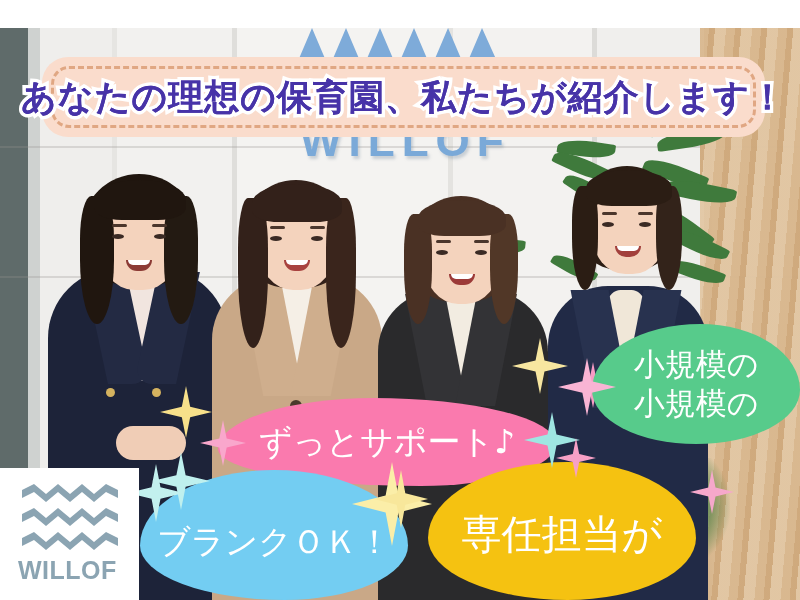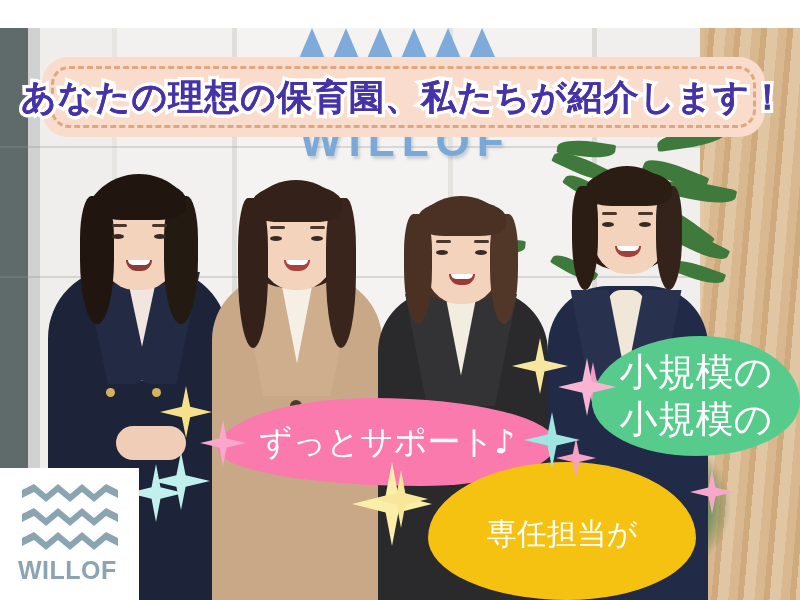--- a/index.html
+++ b/index.html
@@ -64,28 +64,28 @@
           font-size:35px;font-weight:700;color:#4733a8;letter-spacing:1px;
           white-space:nowrap;z-index:3;
           -webkit-text-stroke:7px #ffffff;paint-order:stroke fill;}
   .banner-text.fg{-webkit-text-stroke:0;z-index:4;}
 
   
   .bub{position:absolute;display:flex;align-items:center;justify-content:center;
        text-align:center;color:#ffffff;font-family:"DejaVu Sans",sans-serif;
        font-weight:500;line-height:1.25;}
 
-  .bub-green{left:592px;top:336px;width:208px;height:120px;background:#57cb8b;
-       border-radius:52% 48% 50% 50%/55% 55% 45% 45%;font-size:38px;z-index:7;}
+  .bub-green{left:592px;top:324px;width:208px;height:120px;background:#57cb8b;
+       border-radius:52% 48% 50% 50%/55% 55% 45% 45%;font-size:31px;z-index:7;}
   .bub-pink{left:218px;top:398px;width:338px;height:88px;background:#fa7aae;
        border-radius:46% 54% 40% 60%/58% 52% 48% 42%;font-size:33px;z-index:7;}
   .bub-blue{left:140px;top:470px;width:268px;height:130px;background:#73cdf2;
        border-radius:50% 50% 46% 54%/58% 58% 42% 42%;font-size:33px;z-index:8;}
   .bub-yellow{left:428px;top:462px;width:268px;height:138px;background:#f5c211;
-       border-radius:52% 48% 48% 52%/55% 55% 45% 45%;font-size:30px;z-index:8;}
+       border-radius:52% 48% 48% 52%/55% 55% 45% 45%;font-size:40px;z-index:8;}
 
   
   .spark{position:absolute;z-index:9;}
   .spark i{display:block;width:100%;height:100%;background:currentColor;
      clip-path:polygon(50% 0%,58% 40%,100% 50%,58% 60%,50% 100%,42% 60%,0% 50%,42% 40%);}
 
   
   .logocard{position:absolute;left:0;top:468px;width:139px;height:132px;
         background:#ffffff;z-index:12;}
   .logocard svg{position:absolute;left:22px;top:16px;}
@@ -256,20 +256,23 @@
     <div>
       <div>小規模の</div>
       <div>小規模の</div>
     </div>
   </div>
 
   <div class="bub bub-pink">
     <div>ずっとサポート♪</div>
   </div>
 
+  <div class="bub bub-blue">
+    <div style="margin-top:14px">ブランクＯＫ！</div>
+  </div>
 
   <div class="bub bub-yellow">
     <div style="margin-top:6px">
       <div>専任担当が</div>
     </div>
   </div>
 
   <div class="spark" style="left:352px;top:462px;width:80px;height:84px;color:#fbeea8;z-index:10;">
       <i></i>
     </div>

